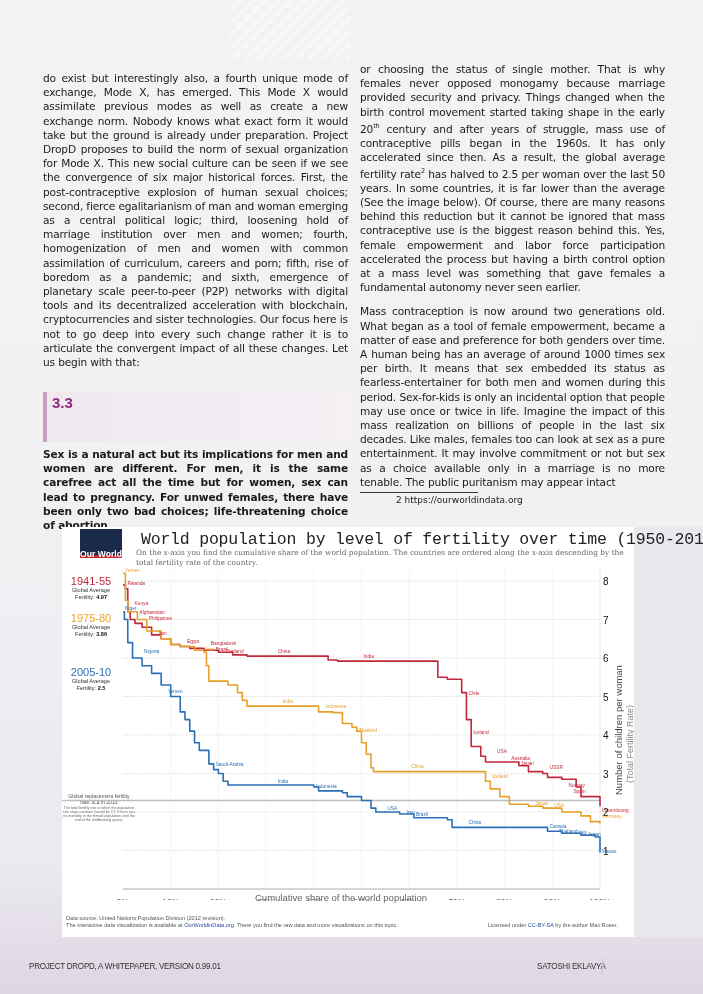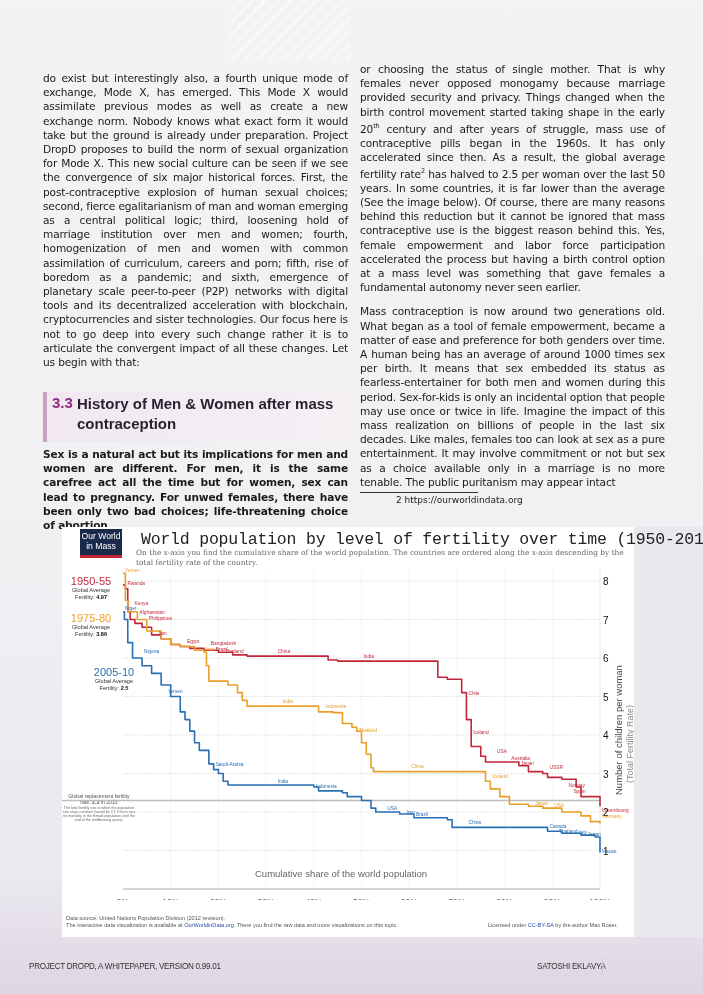--- a/index.html
+++ b/index.html
@@ -33,32 +33,32 @@
   .footnote-rule { position:absolute; left:360px; top:492px; width:118px; border-top:1px solid #333; }
   .footnote { position:absolute; left:360px; top:495px; font-size:9px; color:#222;margin-left:36px; }
 
   
   .chart-card { position:absolute; left:62px; top:527px; width:572px; height:410px; background:#fff; }
   .owid-logo {
     position:absolute; left:80px; top:529px; width:42px; height:26px;
     background:#1a2a4a; color:#fff; font-size:8.6px; line-height:9.5px; text-align:center;
     font-family:"Liberation Sans", sans-serif; border-bottom:3px solid #c0282f;
   }
-  .owid-logo div { padding-top:3px; }
+  .owid-logo div { padding-top:21px;font-weight:bold; }
   .chart-title { position:absolute; left:141px; top:530px; font-family:Liberation Mono, monospace; font-size:16.5px; color:#222; letter-spacing:-0.2px; white-space:nowrap; }
   .chart-sub { position:absolute; left:136px; top:548px; width:490px; font-family:"DejaVu Serif", serif; font-size:7.4px; line-height:10px; color:#666; }
   svg#chart { position:absolute; left:62px; top:555px; }
   .legend-block { position:absolute; left:62px; width:58px; text-align:center; font-family:"Liberation Sans", sans-serif; }
   .legend-block .period { font-size:11px; line-height:12px; }
   .legend-block .lbl { font-size:5.6px; line-height:6.5px; color:#333; }
   .legend-block .lbl b { color:#111; }
   .repl { position:absolute; left:62px; top:793px; width:74px; text-align:center; font-family:"Liberation Sans", sans-serif; color:#555; }
   .repl .t1 { font-size:5.2px; line-height:6px; }
   .repl .t2 { font-size:3.6px; line-height:4px; color:#666; margin-top:1px; }
-  .xlabel { position:absolute; left:255px; top:868px; font-family:"Liberation Sans", sans-serif; font-size:9.5px; color:#666;text-align:right; }
+  .xlabel { position:absolute; left:255px; top:892px; font-family:"Liberation Sans", sans-serif; font-size:9.5px; color:#666;text-align:right; }
   .src { position:absolute; left:66px; top:915px; font-family:"Liberation Sans", sans-serif; font-size:5.6px; line-height:7.4px; color:#555; white-space:nowrap; }
   .src a, .lic a { color:#2a4aa0; text-decoration:none; }
   .lic { position:absolute; left:488px; top:922px; font-family:"Liberation Sans", sans-serif; font-size:5.6px; color:#555; white-space:nowrap; }
   .side-panel { position:absolute; left:634px; top:527px; width:69px; height:410px; background:#e9e8ee; }
 
   
   .footer-left { position:absolute; left:29px; top:961px; font-family:"Liberation Sans", sans-serif; font-size:9.2px; color:#333; letter-spacing:-0.3px; transform:scaleX(0.88); transform-origin:left; }
   .footer-author { position:absolute; left:537px; top:961px; font-family:"Liberation Sans", sans-serif; font-size:9.2px; color:#333; letter-spacing:-0.3px; transform:scaleX(0.88); transform-origin:left; }
   .footer-sep { position:absolute; left:602px; top:958px; height:16px; border-left:1px solid #d2c1d4; }
   .footer-page { position:absolute; left:610px; top:1008px; font-family:"Liberation Sans", sans-serif; font-size:12px; font-weight:bold; color:#3a2a40; }
@@ -68,21 +68,20 @@
 <body>
 
 <div class="deco"></div>
 
 <div class="col" id="col-left">
   <p>do exist but interestingly also, a fourth unique mode of exchange, Mode X, has emerged. This Mode X would assimilate previous modes as well as create a new exchange norm. Nobody knows what exact form it would take but the ground is already under preparation. Project DropD proposes to build the norm of sexual organization for Mode X. This new social culture can be seen if we see the convergence of six major historical forces. First, the post-contraceptive explosion of human sexual choices; second, fierce egalitarianism of man and woman emerging as a central political logic; third, loosening hold of marriage institution over men and women; fourth, homogenization of men and women with common assimilation of curriculum, careers and porn; fifth, rise of boredom as a pandemic; and sixth, emergence of planetary scale peer-to-peer (P2P) networks with digital tools and its decentralized acceleration with blockchain, cryptocurrencies and sister technologies. Our focus here is not to go deep into every such change rather it is to articulate the convergent impact of all these changes. Let us begin with that:</p>
 </div>
 
 <div class="section-head">
   <span class="num">3.3</span>
-  <span class="title">History of Men &amp; Women after mass contraception</span>
 </div>
 
 <div class="col" id="body-left-2" style="left:43px;font-weight:bold;">
   <p>Sex is a natural act but its implications for men and women are different. For men, it is the same carefree act all the time but for women, sex can lead to pregnancy. For unwed females, there have been only two bad choices; life-threatening choice of abortion</p>
 </div>
 
 <div class="col" id="col-right">
   <p><span>or choosing the status of single mother. That is why females never opposed monogamy because marriage provided security and privacy. Things changed when the birth control movement started taking shape in the early 20</span><sup style="font-size:6.5px;">th</sup><span> century and after years of struggle, mass use of contraceptive pills began in the 1960s. It has only accelerated since then. As a result, the global average fertility rate</span><sup style="font-size:6.5px;">2</sup><span> has halved to 2.5 per woman over the last 50 years. In some countries, it is far lower than the average (See the image below). Of course, there are many reasons behind this reduction but it cannot be ignored that mass contraceptive use is the biggest reason behind this. Yes, female empowerment and labor force participation accelerated the process but having a birth control option at a mass level was something that gave females a fundamental autonomy never seen earlier.</span></p>
   <p>Mass contraception is now around two generations old. What began as a tool of female empowerment, became a matter of ease and preference for both genders over time. A human being has an average of around 1000 times sex per birth. It means that sex embedded its status as fearless-entertainer for both men and women during this period. Sex-for-kids is only an incidental option that people may use once or twice in life. Imagine the impact of this mass realization on billions of people in the last six decades. Like males, females too can look at sex as a pure entertainment. It may involve commitment or not but sex as a choice available only in a marriage is no more tenable. The public puritanism may appear intact</p>
 </div>
@@ -93,30 +92,30 @@
 <div class="chart-card"></div>
 <div class="side-panel"></div>
 
 <div class="owid-logo">
   <div><span>Our World</span><br><span>in Mass</span></div>
 </div>
 <div class="chart-title">World population by level of fertility over time (1950-2010)</div>
 <div class="chart-sub">On the x-axis you find the cumulative share of the world population. The countries are ordered along the x-axis descending by the total fertility rate of the country.</div>
 
 <div class="legend-block" style="top:575px;">
-  <div class="period" style="color:#c0283a;">1950-55</div>
+  <div class="period" style="color:#c0283a;">1941-55</div>
   <div class="lbl">Global Average</div>
   <div class="lbl"><span>Fertility:</span> <b>4.97</b></div>
 </div>
 <div class="legend-block" style="top:612px;">
   <div class="period" style="color:#e8a02a;text-align:center;">1975-80</div>
   <div class="lbl">Global Average</div>
   <div class="lbl"><span>Fertility:</span> <b>3.86</b></div>
 </div>
-<div class="legend-block" style="top:666px;padding-left:23px;">
+<div class="legend-block" style="top:666px;">
   <div class="period" style="color:#2b6fb4;">2005-10</div>
   <div class="lbl">Global Average</div>
   <div class="lbl"><span>Fertility:</span> <b>2.5</b></div>
 </div>
 
 <div class="repl">
   <div class="t1">Global replacement fertility</div>
   <div class="t1"><span>rate:</span> <b>2.3</b> <span>in 2015</span></div>
   <div class="t2">The total fertility rate at which the population size stays constant (would be 2.1 if there was no mortality in the female population until the end of the childbearing years).</div>
 </div>

